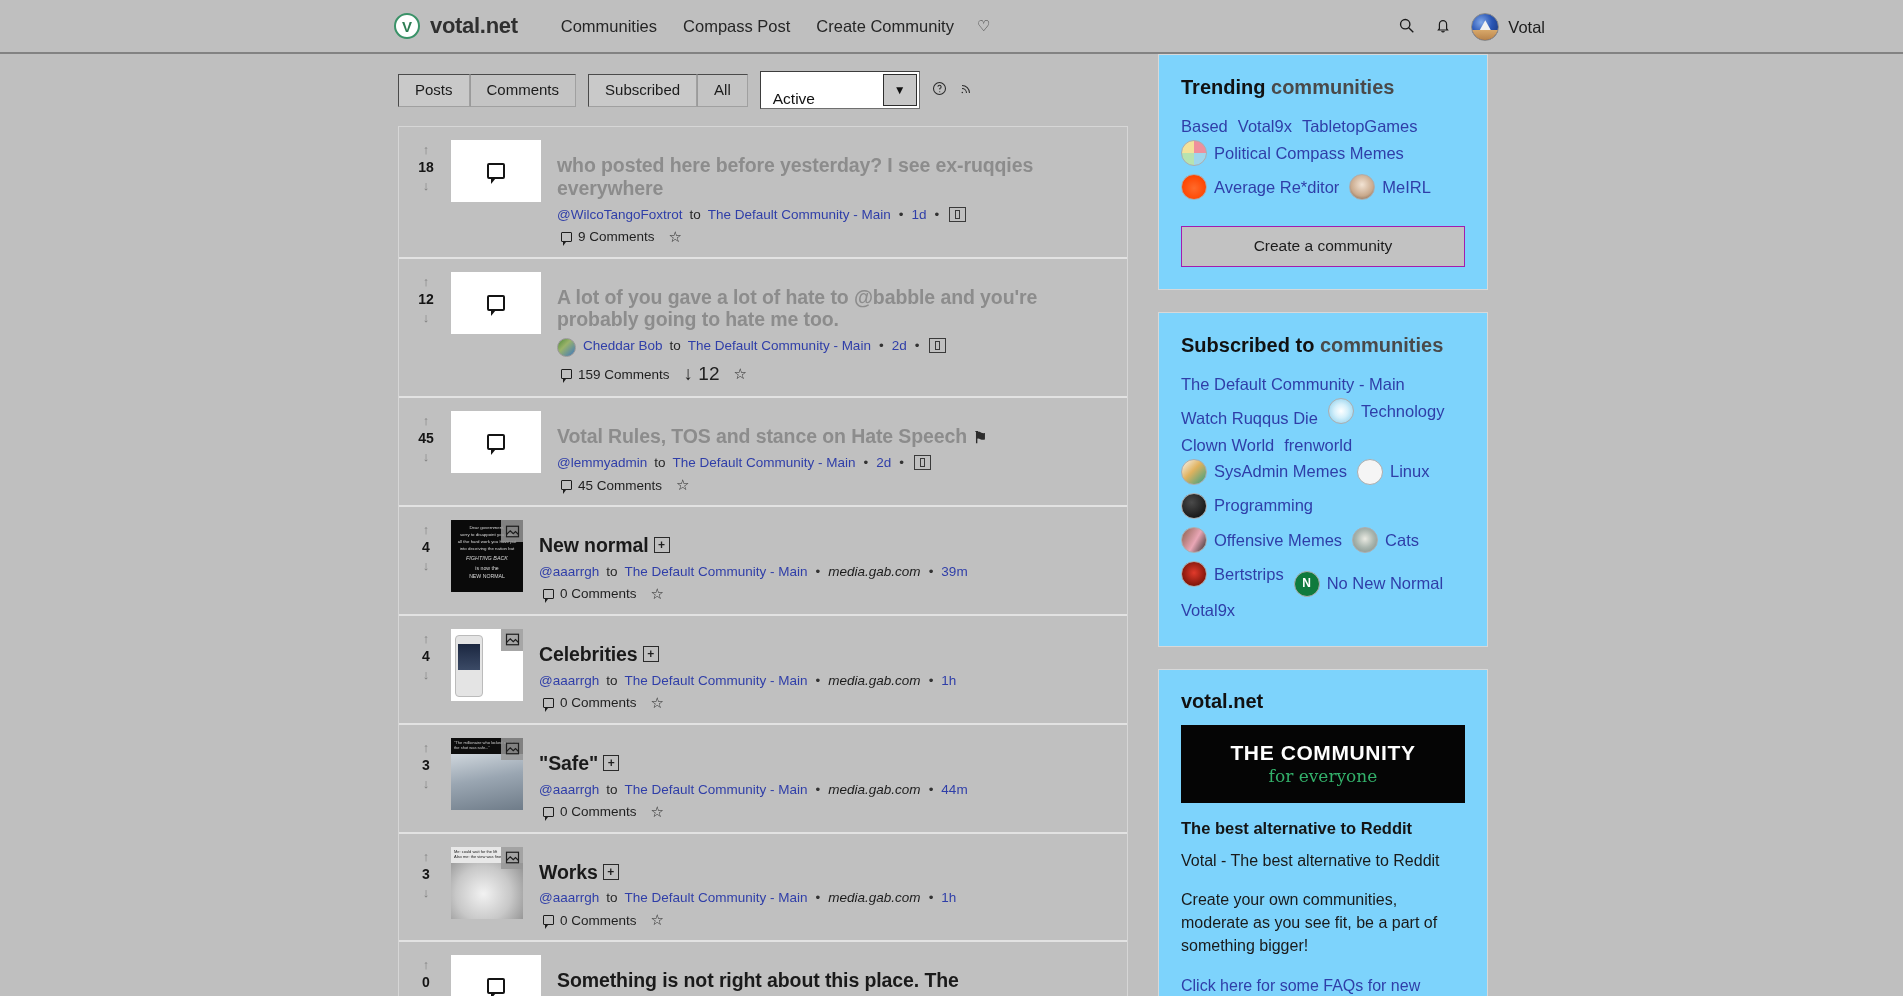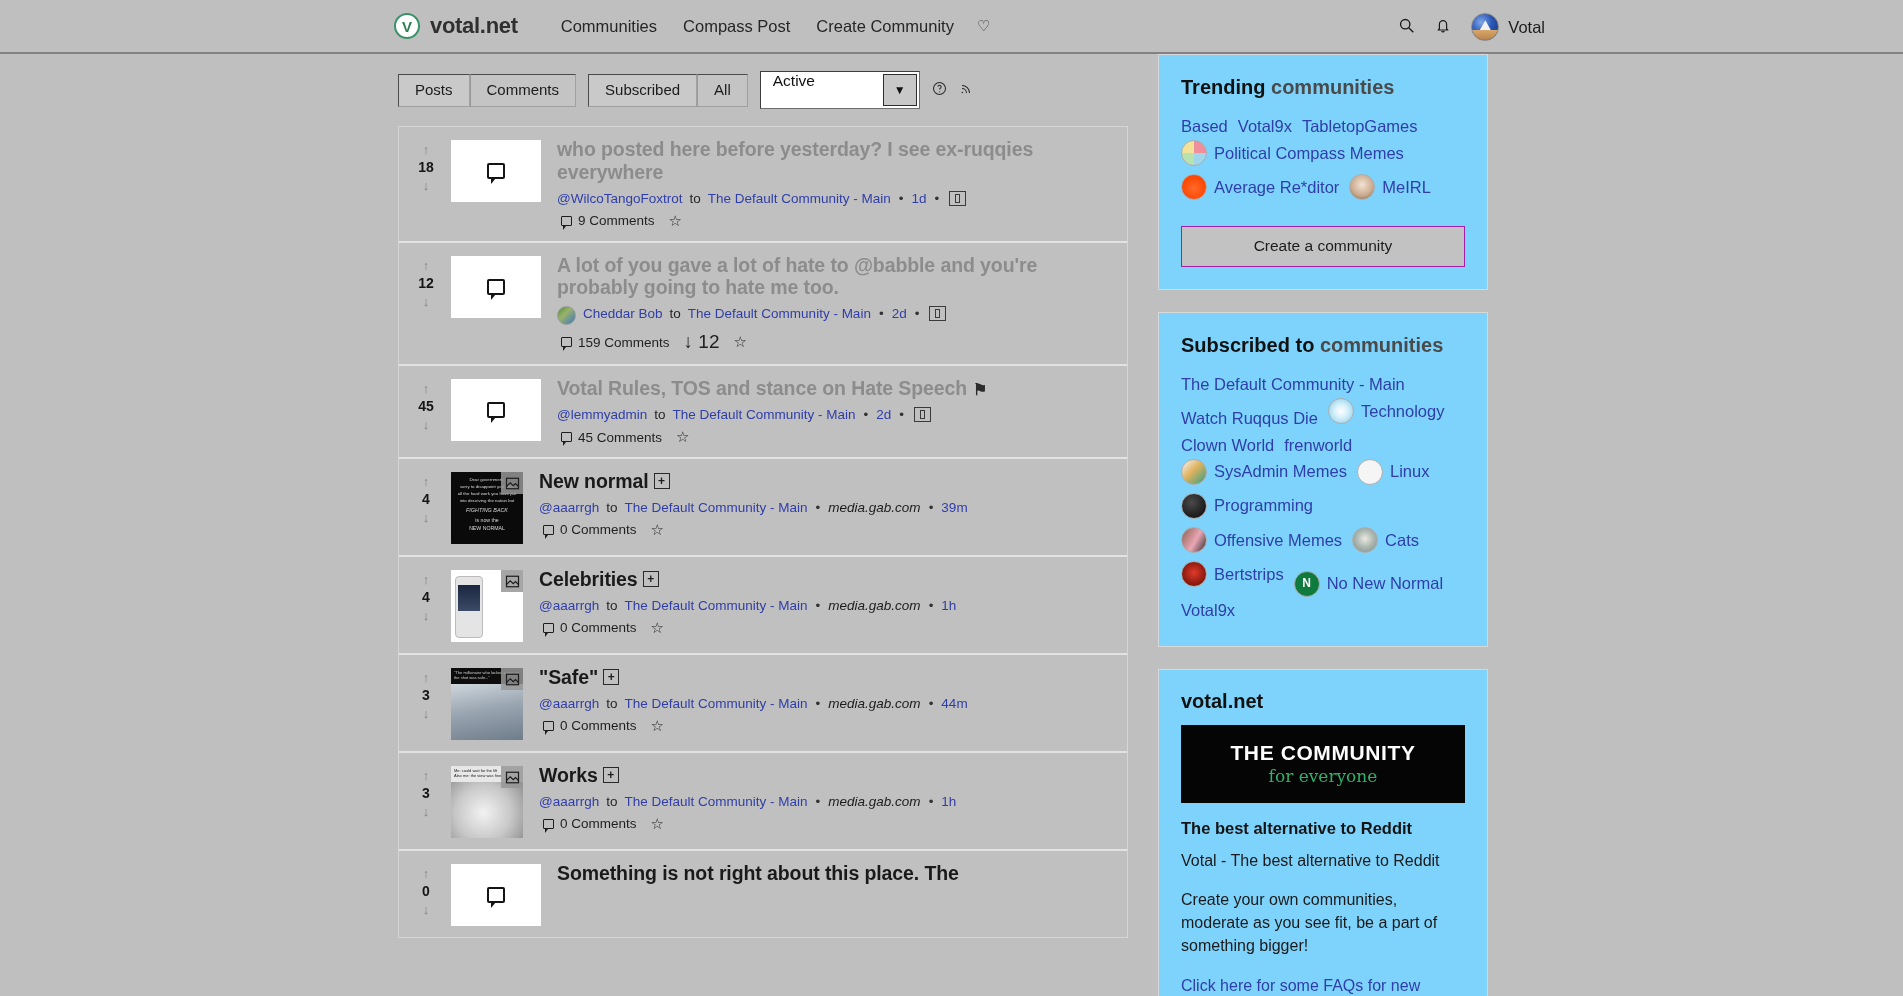--- a/index.html
+++ b/index.html
@@ -106,21 +106,21 @@
     line-height: 1.2;
     cursor: pointer;
   }
   .tbtn + .tbtn { border-left: 1px solid #9a9a9a; }
   .tbtn.sel { background: #c9c9c9; }
   .sel-wrap {
     position: relative; width: 160px; height: 38px;
     background: #ffffff;
     border: 1px solid #6f6f6f;
     border-top-color: #3d3d3d; border-left-color: #3d3d3d;
-    display: flex; align-items: flex-start;
+    display: flex; align-items: flex-end;
   }
   .sel-wrap span.v { font-size: 15.5px; color: #111; padding-left: 12px; }
   .sel-arrow {
     position: absolute; right: 2px; top: 2px;
     width: 34px; height: 32px;
     background: #c8c8c8;
     border: 1px solid #2e2e2e;
     display: flex; align-items: center; justify-content: center;
     font-size: 12px; color: #111;
   }
@@ -176,21 +176,21 @@
     width: 22px; height: 22px;
     background: rgba(150,150,150,0.85);
     display: flex; align-items: center; justify-content: center;
   }
   .expand-badge svg { width: 15px; height: 15px; }
 
   .pbody { flex: 1 1 auto; min-width: 0; }
   .ptitle {
     font-size: 19.5px; font-weight: bold; line-height: 1.17;
     color: #8c8c8c;
-    margin: 0 0 7px 0;
+    margin: 16px 0 7px 0;
     letter-spacing: -0.1px;
   }
   .ptitle.unread { color: #1a1a1a; }
   .ptitle .pin { color: #2c2c2c; font-size: 16px; margin-left: 6px; }
   .plus-box {
     display: inline-flex; align-items: center; justify-content: center;
     width: 16px; height: 16px;
     border: 1.5px solid #2a2a2a;
     font-size: 12px; font-weight: bold; color: #1f1f1f;
     vertical-align: 3px; margin-left: 5px; line-height: 1;

